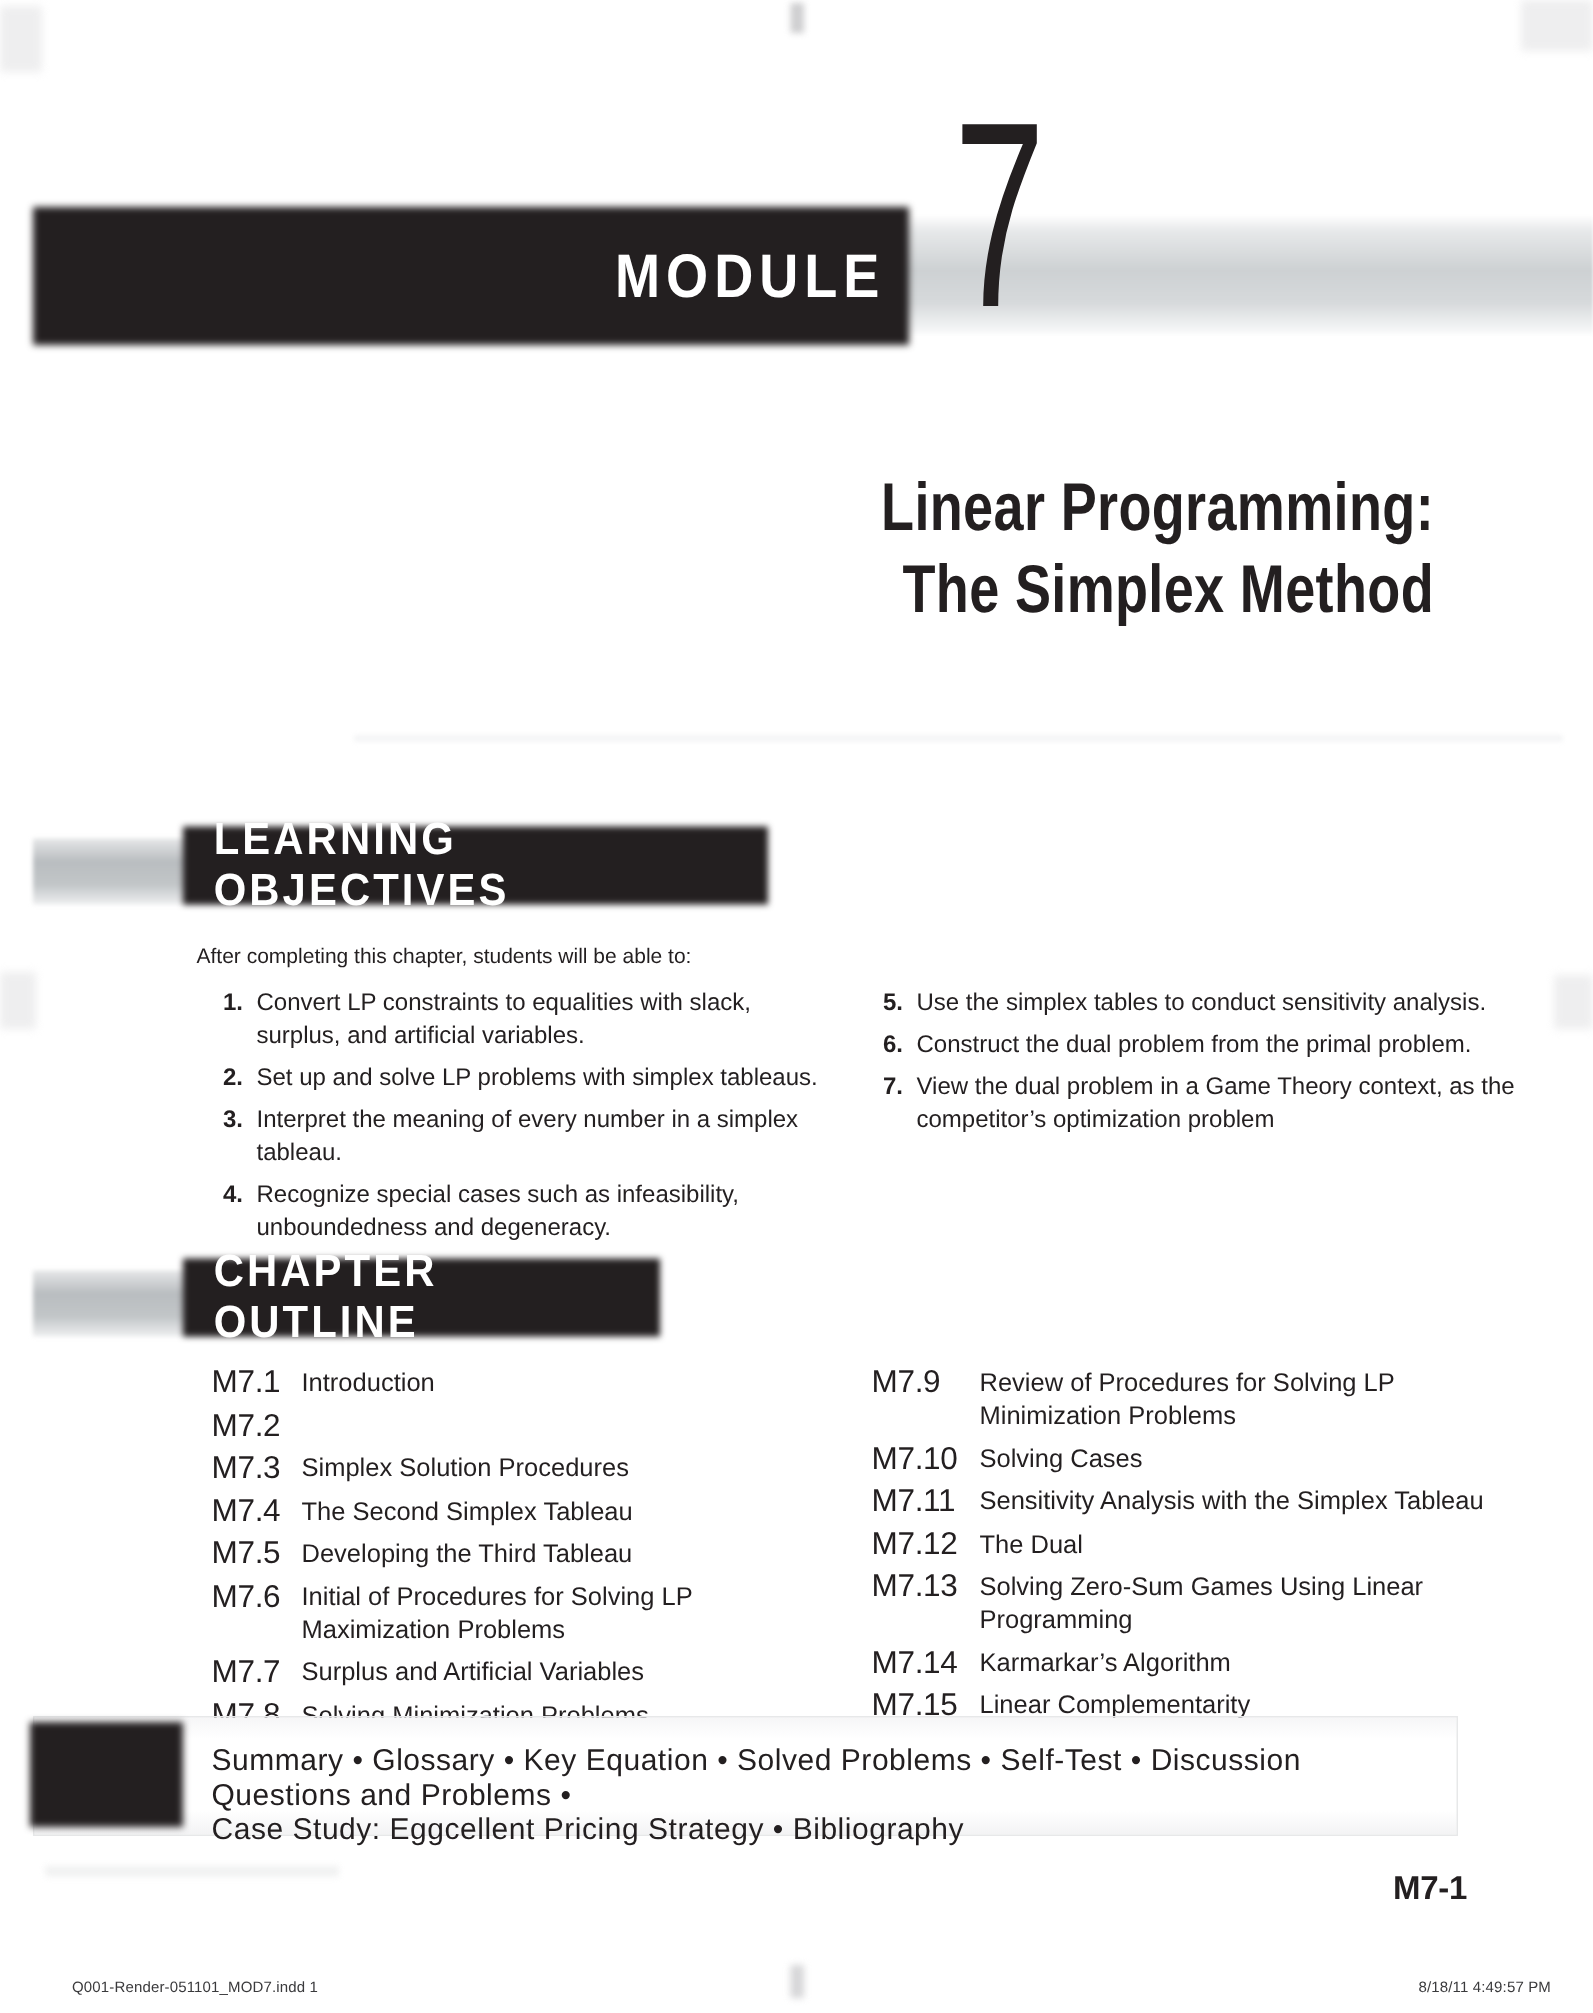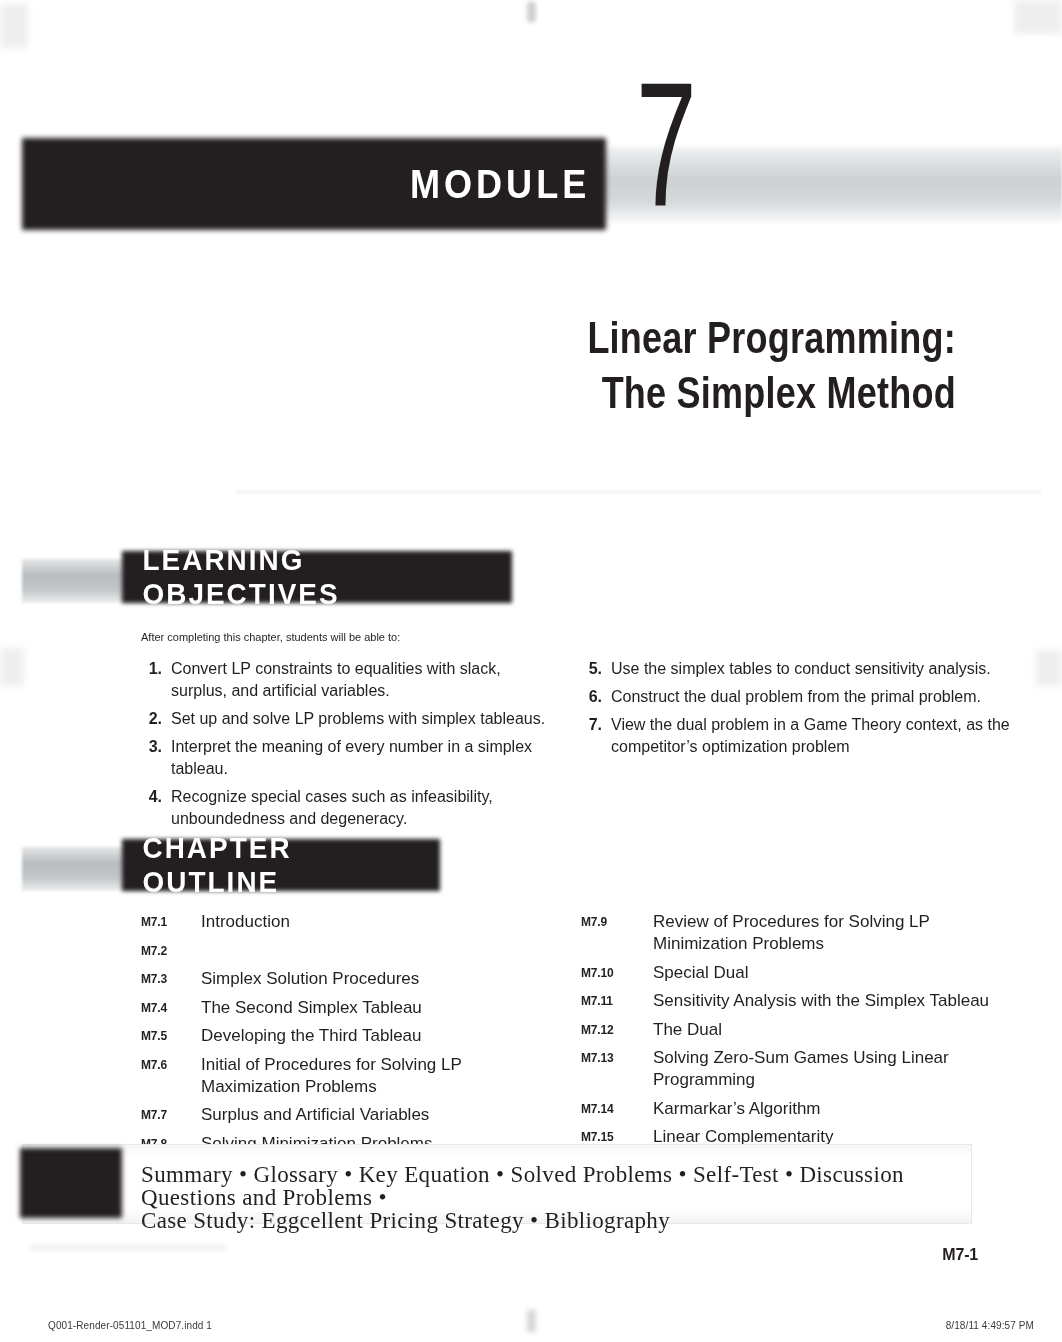--- a/index.html
+++ b/index.html
@@ -132,22 +132,22 @@
   #learning-objectives-header { left: 22px; top: 551px; width: 500px; }
   #learning-objectives-header .sh-black,
   #learning-objectives-header .sh-label { width: 390px; }
   #chapter-outline-header { left: 22px; top: 839px; width: 500px; }
   #chapter-outline-header .sh-black,
   #chapter-outline-header .sh-label { width: 318px; }
 
   
   #objectives-intro {
     position: absolute;
-    left: 141px; top: 627px;
-    font-size: 11px;
+    left: 131px; top: 627px;
+    font-size: 14px;
     line-height: 21px;
     color: #231f20;
   }
 
   .two-col {
     position: absolute;
     display: flex;
   }
   #objectives-cols { left: 141px; top: 658px; width: 890px; }
   #objectives-cols .col-left  { width: 420px; }
@@ -177,22 +177,22 @@
 
   
   #outline-cols { left: 141px; top: 911px; width: 890px; }
   #outline-cols .col-left  { width: 420px; }
   #outline-cols .col-right { width: 430px; margin-left: 20px; }
 
   ul.outline { margin: 0; padding: 0; list-style: none; }
   ul.outline li { display: flex; margin-bottom: 6.5px; }
   ul.outline .sec {
     flex: 0 0 60px;
-    font-weight: bold;
-    font-size: 12px;
+    font-weight: normal;
+    font-size: 21px;
     line-height: 22px;
     letter-spacing: -.2px;
   }
   ul.outline.right-col .sec { flex: 0 0 72px; }
   ul.outline .ttl {
     flex: 1;
     font-size: 17px;
     line-height: 22px;
   }
 
@@ -209,33 +209,33 @@
     position: absolute;
     left: 20px; top: 1148px;
     width: 102px; height: 70px;
     background: #231f20;
     filter: blur(2.6px);
   }
   #summary-text {
     position: absolute;
     left: 141px; top: 1163px;
     width: 820px;
-    font-family: Liberation Serif, serif;
-    font-size: 23px;
+    font-family: Liberation Sans, sans-serif;
+    font-size: 20px;
     line-height: 23px;
     color: #231f20;
     letter-spacing: .35px;
   }
 
   
   #page-number {
     position: absolute;
     right: 84px; top: 1246px;
     font-weight: bold;
-    font-size: 16px;
+    font-size: 22px;
     color: #231f20;
     letter-spacing: -.2px;
   }
   #footer-file {
     position: absolute;
     left: 48px; top: 1320px;
     font-size: 10px;
     color: #3a3a3c;
     letter-spacing: .1px;
   }
@@ -368,21 +368,21 @@
       </ul>
   </div>
   <div class="col-right">
     <ul class="outline right-col" id="out-right">
         <li>
           <span class="sec">M7.9</span>
           <span class="ttl">Review of Procedures for Solving LP Minimization Problems</span>
         </li>
         <li>
           <span class="sec">M7.10</span>
-          <span class="ttl">Special Dual</span>
+          <span class="ttl">Solving Cases</span>
         </li>
         <li>
           <span class="sec">M7.11</span>
           <span class="ttl">Sensitivity Analysis with the Simplex Tableau</span>
         </li>
         <li>
           <span class="sec">M7.12</span>
           <span class="ttl">The Dual</span>
         </li>
         <li>

